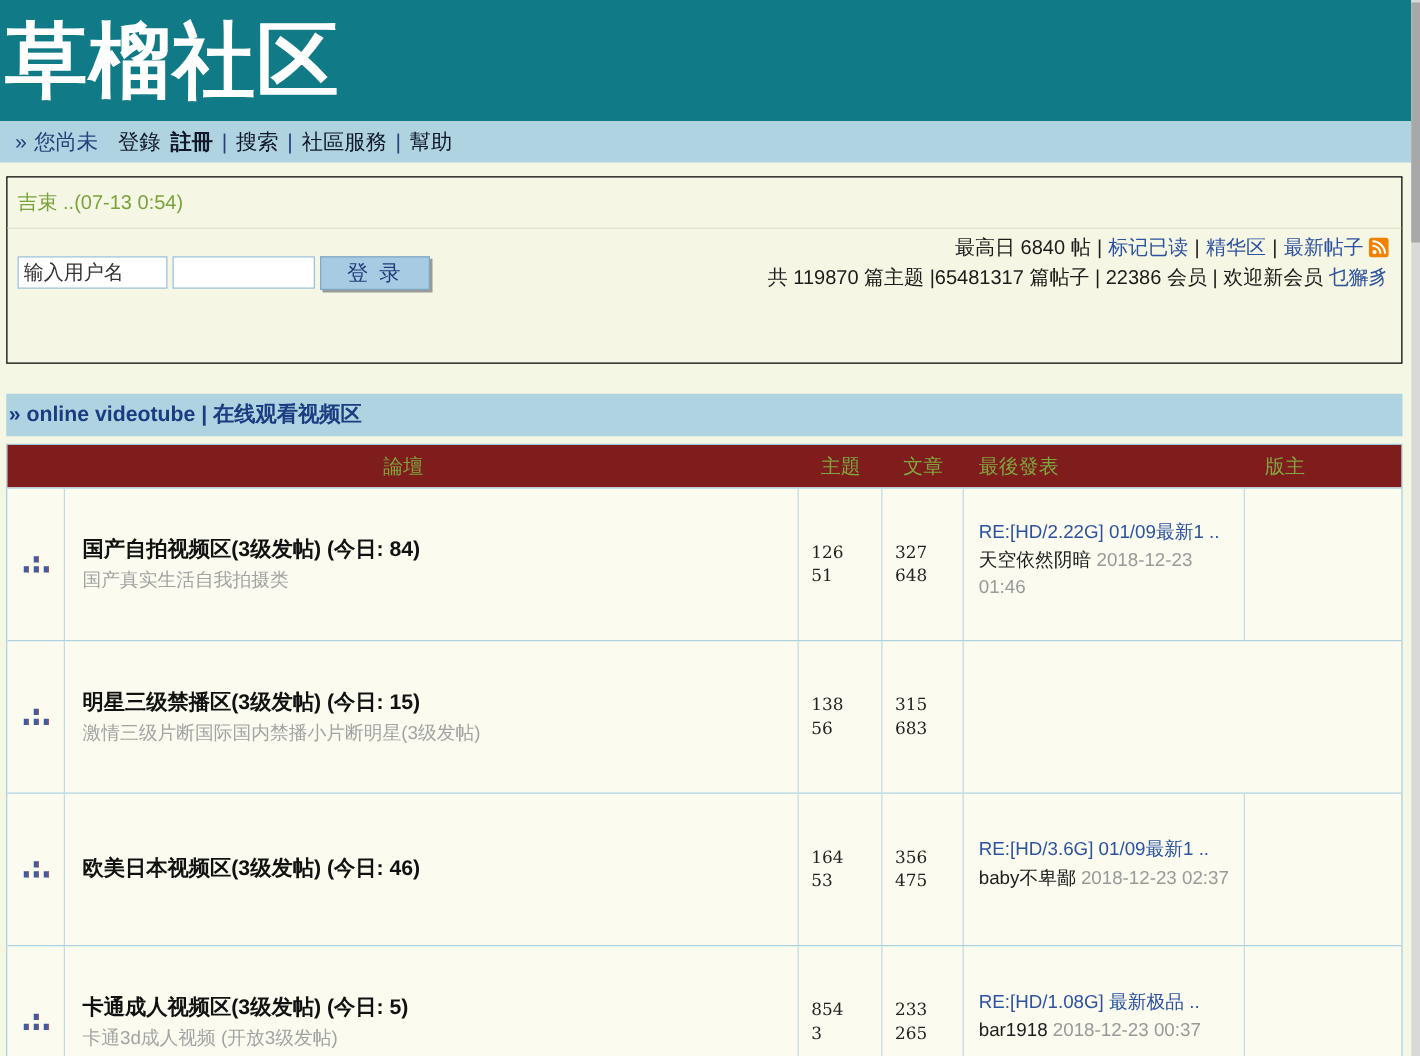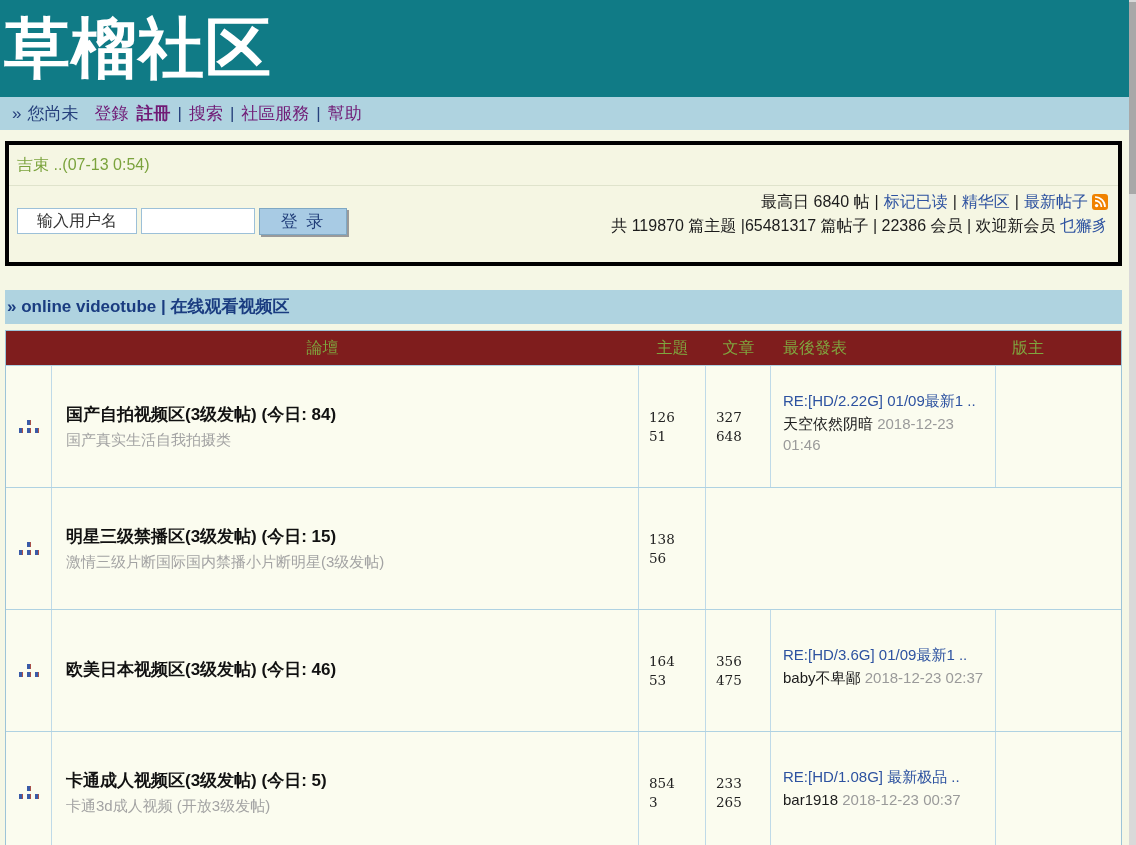--- a/index.html
+++ b/index.html
@@ -12,34 +12,34 @@
 
   
   .masthead { height:97px; background:#107B86; overflow:hidden; }
   .masthead .site-title {
     margin:0; padding:4px 0 0 4px; color:#fff; font-weight:bold;
     font-size:66px; line-height:88px; letter-spacing:1px;
   }
 
   
   .navbar { height:33px; background:#AFD3E0; color:#26407C; font-size:17px; line-height:33px; padding-left:12px; white-space:nowrap; }
-  .navbar a { color:#701a75; text-decoration:none; }
+  .navbar a { color:#0f172a; text-decoration:none; }
   .navbar .prefix { margin-right:6px; }
   .navbar .status { margin-right:16px; }
   .navbar .reg { font-weight:bold; margin-left:8px; }
   .navbar .sep { margin:0 7px; }
 
   
-  .notice-box { margin:11px 7px 0 5px; border:4px solid #000000; background:#F5F6E3; height:125px; }
+  .notice-box { margin:11px 7px 0 5px; border:1px solid #000000; background:#F5F6E3; height:150px; }
   .announce { color:#7BA33D; font-size:16px; padding:10px 8px 9px 8px; border-bottom:1px solid #DFE3CC; }
   .notice-body { display:flex; justify-content:space-between; padding:4px 8px 0 8px; }
   .login-form { display:flex; align-items:center; margin-top:14px; }
   .login-form input {
     height:26px; border:1px solid #9CC0D8; background:#fff; font-size:16px;
-    padding:1px 4px; color:#333; font-family:"Liberation Sans",sans-serif;text-align:center;
+    padding:1px 4px; color:#333; font-family:"Liberation Sans",sans-serif;
   }
   .login-form .user { width:120px; margin-right:4px; }
   .login-form .pass { width:114px; margin-right:4px; }
   .login-btn {
     width:88px; height:27px; background:#A8CBE4; color:#1F3C78; font-size:17px;
     border:1px solid #7FA8C4; box-shadow:2px 2px 0 #9A9A9A; cursor:pointer;
     font-family:"Liberation Sans",sans-serif; letter-spacing:2px;
   }
   .stats { text-align:right; font-size:16px; color:#1c1c1c; line-height:24px; padding-right:2px; }
   .stats a { color:#2D52A0; text-decoration:none; }
@@ -171,20 +171,23 @@
             <i class="d4"></i>
           </span>
         </div>
       <div class="cell c-forum">
         <a href="#" class="forum-title" style="color:#111;text-decoration:none;">明星三级禁播区(3级发帖) (今日: 15)</a>
         <div class="forum-desc">激情三级片断国际国内禁播小片断明星(3级发帖)</div>
       </div>
       <div class="cell c-num">
           <span class="num">13856</span>
         </div>
+      <div class="cell c-num">
+          <span class="num">315683</span>
+        </div>
       <div class="cell c-mod"></div>
     </div>
 
     <div class="grid-row f-row">
       <div class="cell c-icon">
           <span class="bicon">
             <i class="d1"></i>
             <i class="d2"></i>
             <i class="d3"></i>
             <i class="d4"></i>

